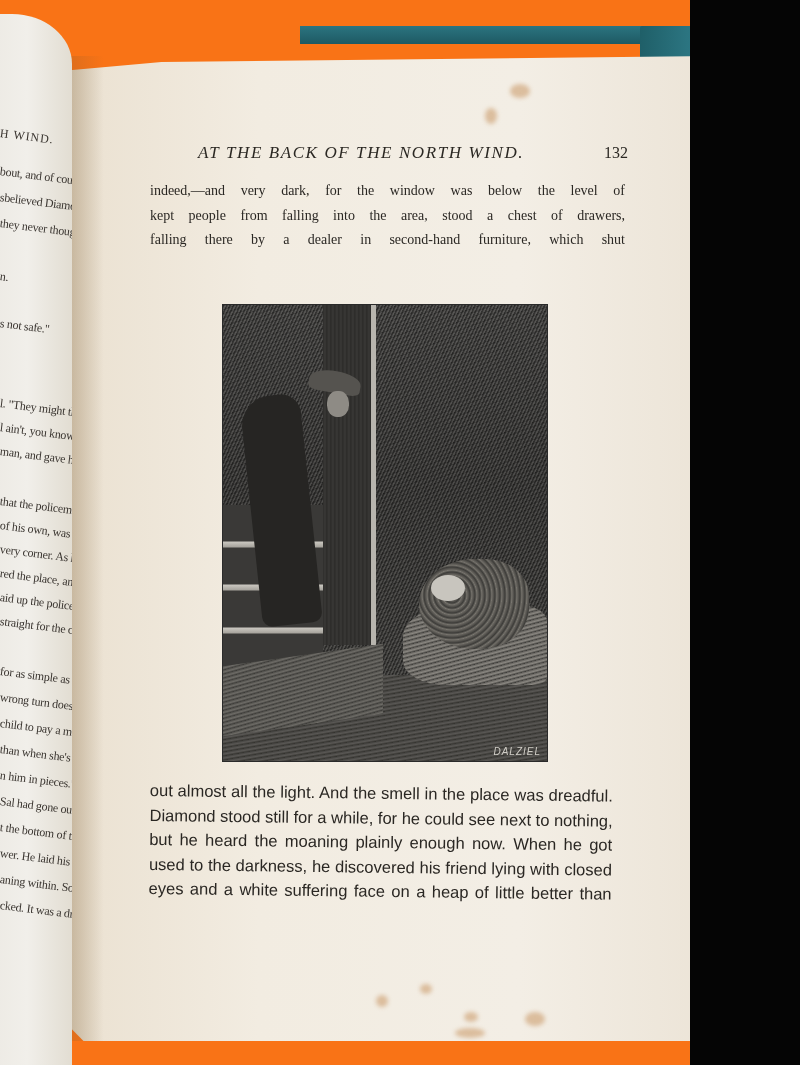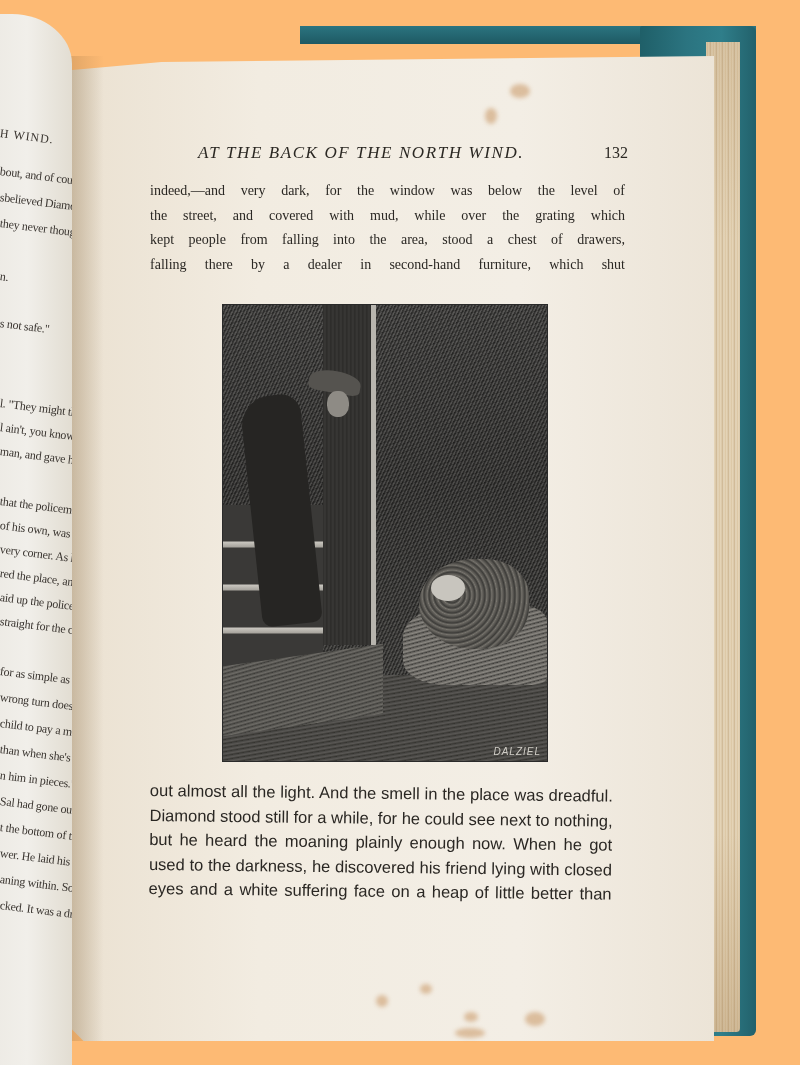--- a/index.html
+++ b/index.html
@@ -2,21 +2,21 @@
 <html><head>
 <meta charset="utf-8">
 <style>
   html, body {
     margin: 0; padding: 0;
     width: 800px; height: 1065px;
     background: #050505;
     overflow: hidden;
     font-family: "Liberation Serif", "DejaVu Serif", serif;
   }
-  .scene { position: relative; width: 800px; height: 1065px; background: #fdba74; overflow: hidden; }
+  .scene { position: relative; width: 690px; height: 1065px; background: #f97316; overflow: hidden; }
 
   
   .cover {
     position: absolute; left: 640px; top: 26px; width: 116px; height: 1010px;
     background: linear-gradient(90deg, #1f5f68 0%, #2b7480 40%, #2f7e8a 70%, #22616b 100%);
     border-radius: 2px 6px 6px 2px;
   }
   .cover-top {
     position: absolute; left: 300px; top: 26px; width: 456px; height: 18px;
     background: linear-gradient(180deg, #2b7480, #1e5963);
@@ -154,21 +154,20 @@
   <div class="foxing" style="left:525px;top:1012px;width:20px;height:14px;"></div>
   <div class="foxing" style="left:455px;top:1028px;width:30px;height:10px;"></div>
 
   <div class="running-head">
     <span class="running-title">AT THE BACK OF THE NORTH WIND.</span>
     <span class="page-number">132</span>
   </div>
 
   <div class="text-block top-text">
     <span class="text-line">indeed,—and very dark, for the window was below the level of</span>
-    <span class="text-line">the street, and covered with mud, while over the grating which</span>
     <span class="text-line">kept people from falling into the area, stood a chest of drawers,</span>
     <span class="text-line">falling there by a dealer in second-hand furniture, which shut</span>
   </div>
 
   <div class="illustration">
     <div class="ill-steps"></div>
     <div class="ill-doorpost"></div>
     <div class="ill-doorline"></div>
     <div class="ill-figure-body"></div>
     <div class="ill-hat"></div>

